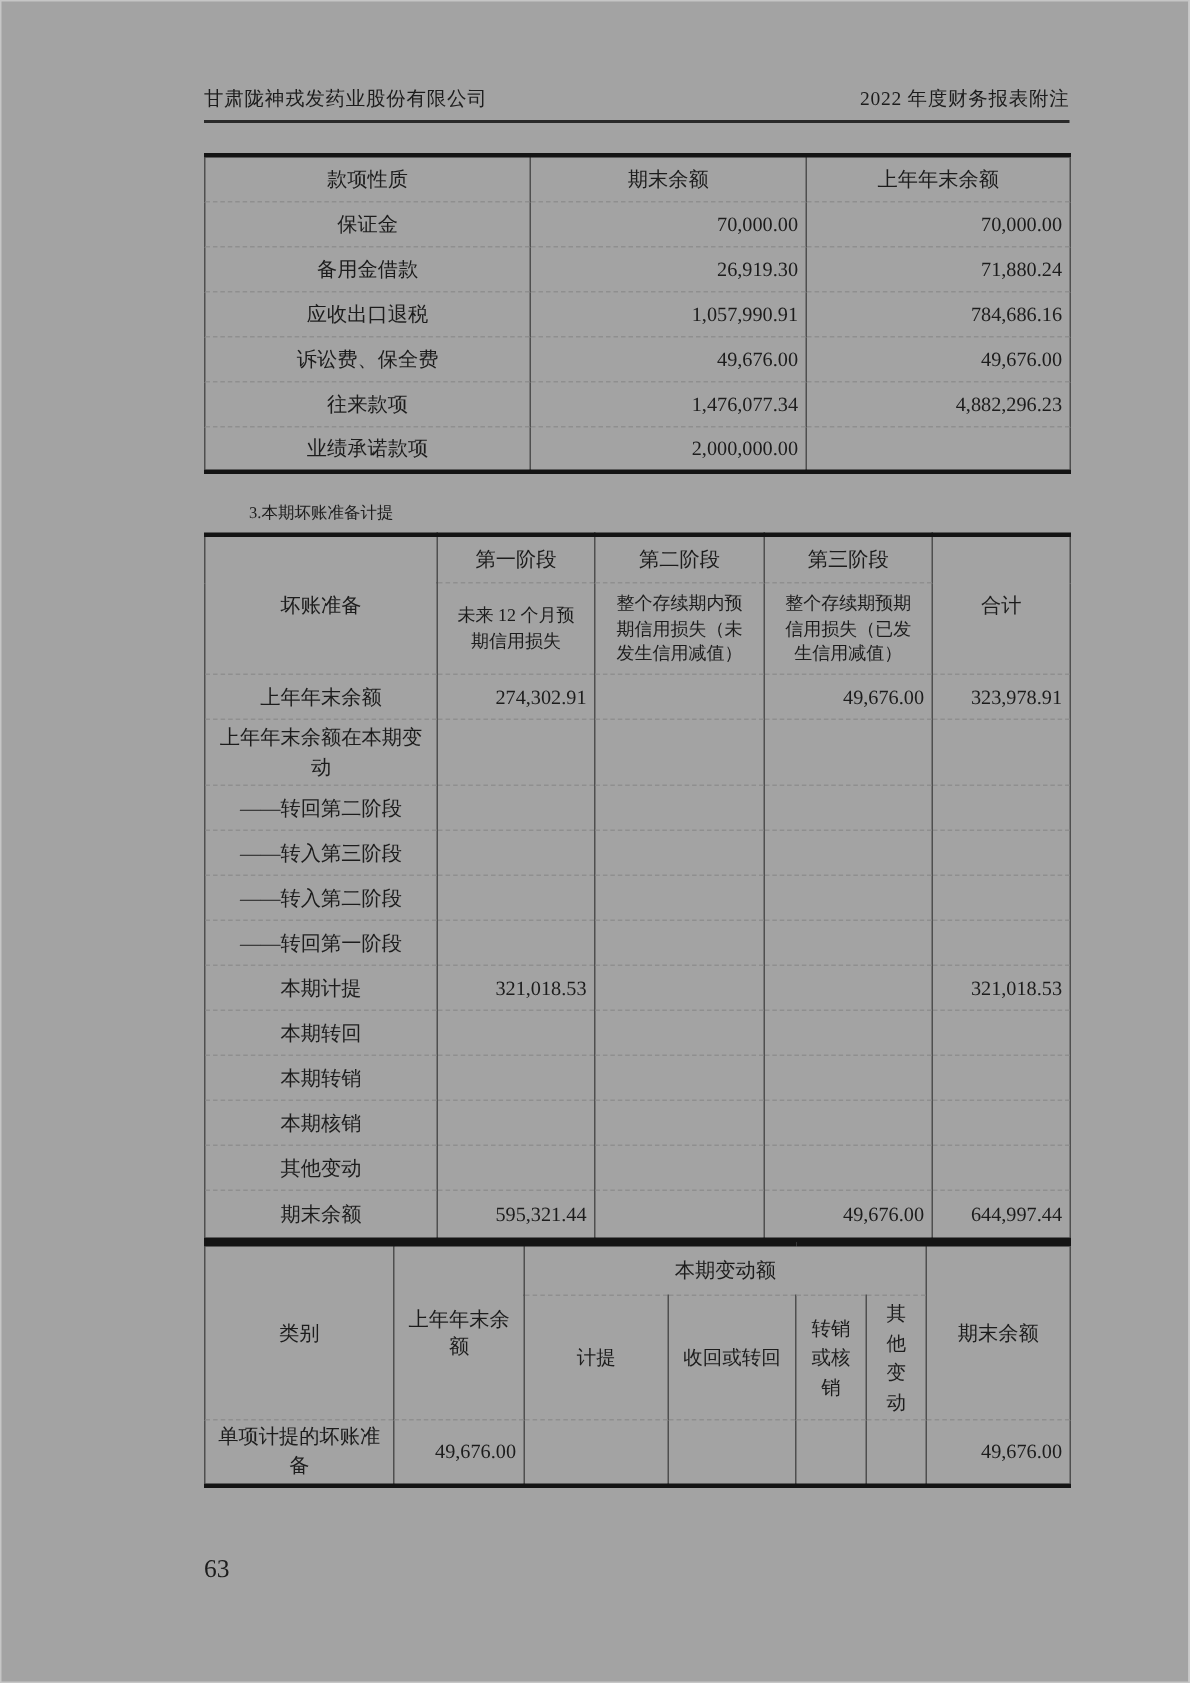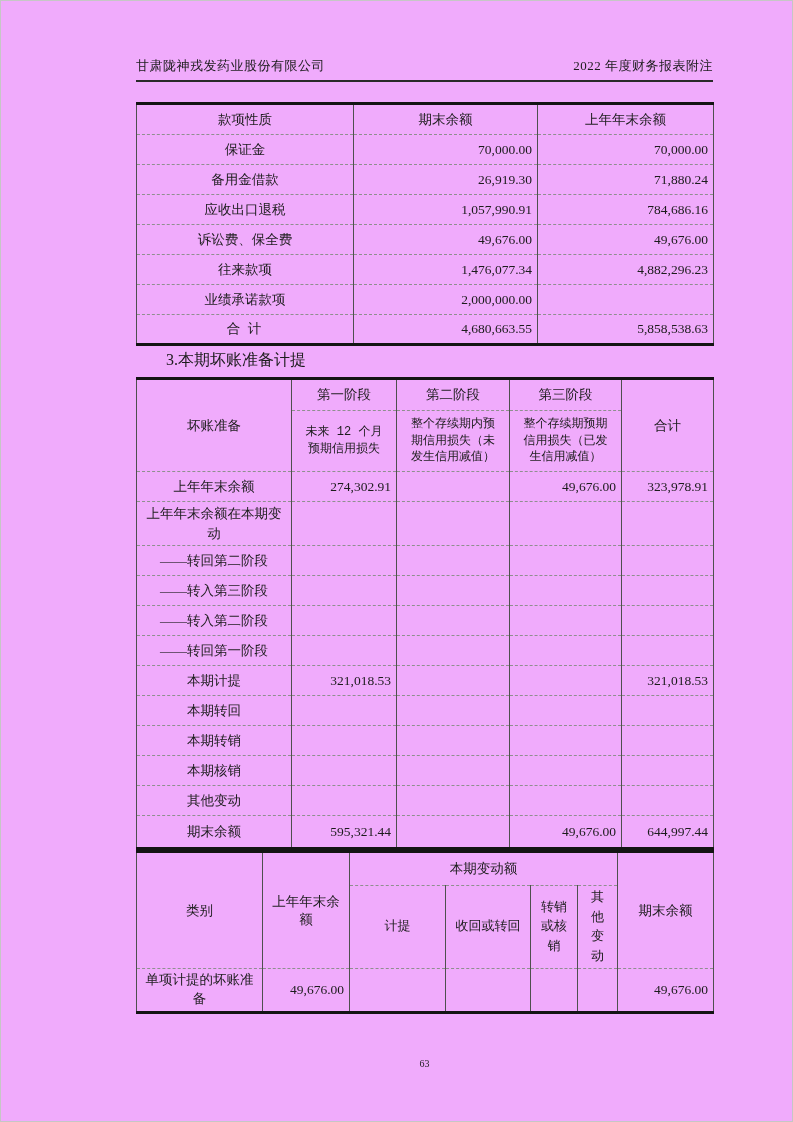--- a/index.html
+++ b/index.html
@@ -1,20 +1,20 @@
 <!DOCTYPE html>
 <html><head>
 <meta charset="utf-8">
 <style>
   html,body { margin:0; padding:0; background:#e9e9e9; }
   .sheet {
     position:relative;
     width:793px; height:1122px;
     margin:0 auto;
-    background:#f0abfc;
+    background:#a3a3a3;
     border:1px solid #c6c6c6;
     box-sizing:border-box;
     font-family:"Liberation Serif","DejaVu Serif",serif;
     color:#1c1c1c;
     padding:56px 81px 0 135px;
     overflow:hidden;
   }
   .content { width:577px; }
 
   
@@ -24,21 +24,21 @@
 
   
   table.tbl { border-collapse:collapse; table-layout:fixed; width:577px;
     border-top:3px solid #141414; border-bottom:3px solid #141414; }
   table.tbl th, table.tbl td {
     border-left:1px solid #4f4f4f; border-right:1px solid #4f4f4f;
     border-top:1px dashed #8f8f8f; border-bottom:1px dashed #8f8f8f;
     font-weight:normal; font-size:13.5px; padding:2px 5px;
     overflow:hidden; vertical-align:middle;
   }
-  table.tbl th { text-align:center;font-family:Liberation Mono, monospace; }
+  table.tbl th { text-align:center; }
   td.lbl { text-align:center; padding-left:6px; }
   td.num { text-align:right; padding-right:9px; font-size:13px; }
   td.total-lbl { text-align:center; letter-spacing:2px; }
 
   
   .t1 thead tr { height:31px; }
   .t1 tbody tr { height:30px; }
 
   
   .t2 .stage-row th { height:26px; }
@@ -49,22 +49,22 @@
   .t2 td.lbl { font-size:13.5px; line-height:1.45; }
 
   
   .t3 .group-row th { height:28px; }
   .t3 .sub-row th { height:76px; font-size:13px; line-height:1.5; }
   .t3 th.narrow2 { padding:2px 9px; }   
   .t3 th.narrow1 { padding:2px 12px; }  
   .t3 tbody tr { height:40px; }
   .t3 td.lbl { line-height:1.4; }
 
-  .section-title { font-size:16px; padding:4px 0 6px 30px; }
-  .page-number { text-align:center; font-size:10px; margin-top:44px; }
+  .section-title { font-size:11px; padding:18px 0 6px 30px; }
+  .page-number { font-size:17px; margin-top:44px; }
 </style>
 </head>
 <body>
 
 <div class="sheet">
   <div class="content">
 
     <div class="doc-header">
       <span>甘肃陇神戎发药业股份有限公司</span>
       <span>2022 年度财务报表附注</span>
@@ -109,25 +109,20 @@
         </tr>
         <tr>
           <td class="lbl">往来款项</td>
           <td class="num">1,476,077.34</td>
           <td class="num">4,882,296.23</td>
         </tr>
         <tr>
           <td class="lbl">业绩承诺款项</td>
           <td class="num">2,000,000.00</td>
           <td class="num"></td>
-        </tr>
-        <tr>
-          <td class="total-lbl">合 计</td>
-          <td class="num">4,680,663.55</td>
-          <td class="num">5,858,538.63</td>
         </tr>
       </tbody>
     </table>
 
     <div class="section-title">3.本期坏账准备计提</div>
 
     <table class="tbl t2">
       <colgroup>
           <col style="width:155px">
           <col style="width:105px">

